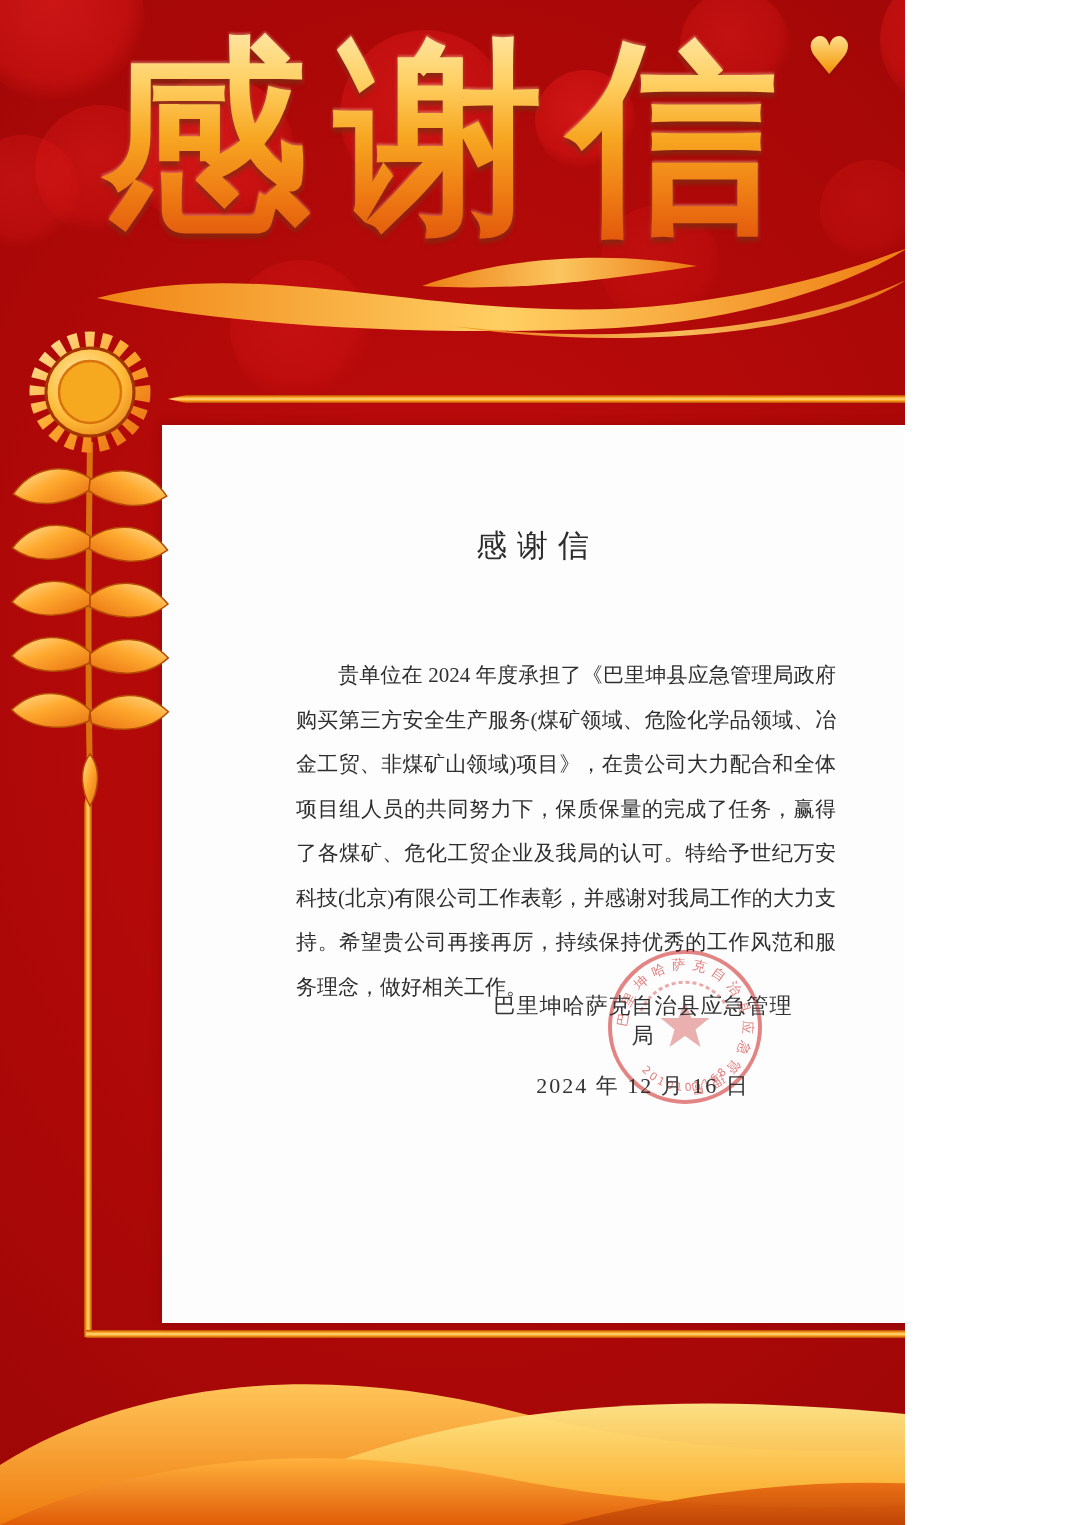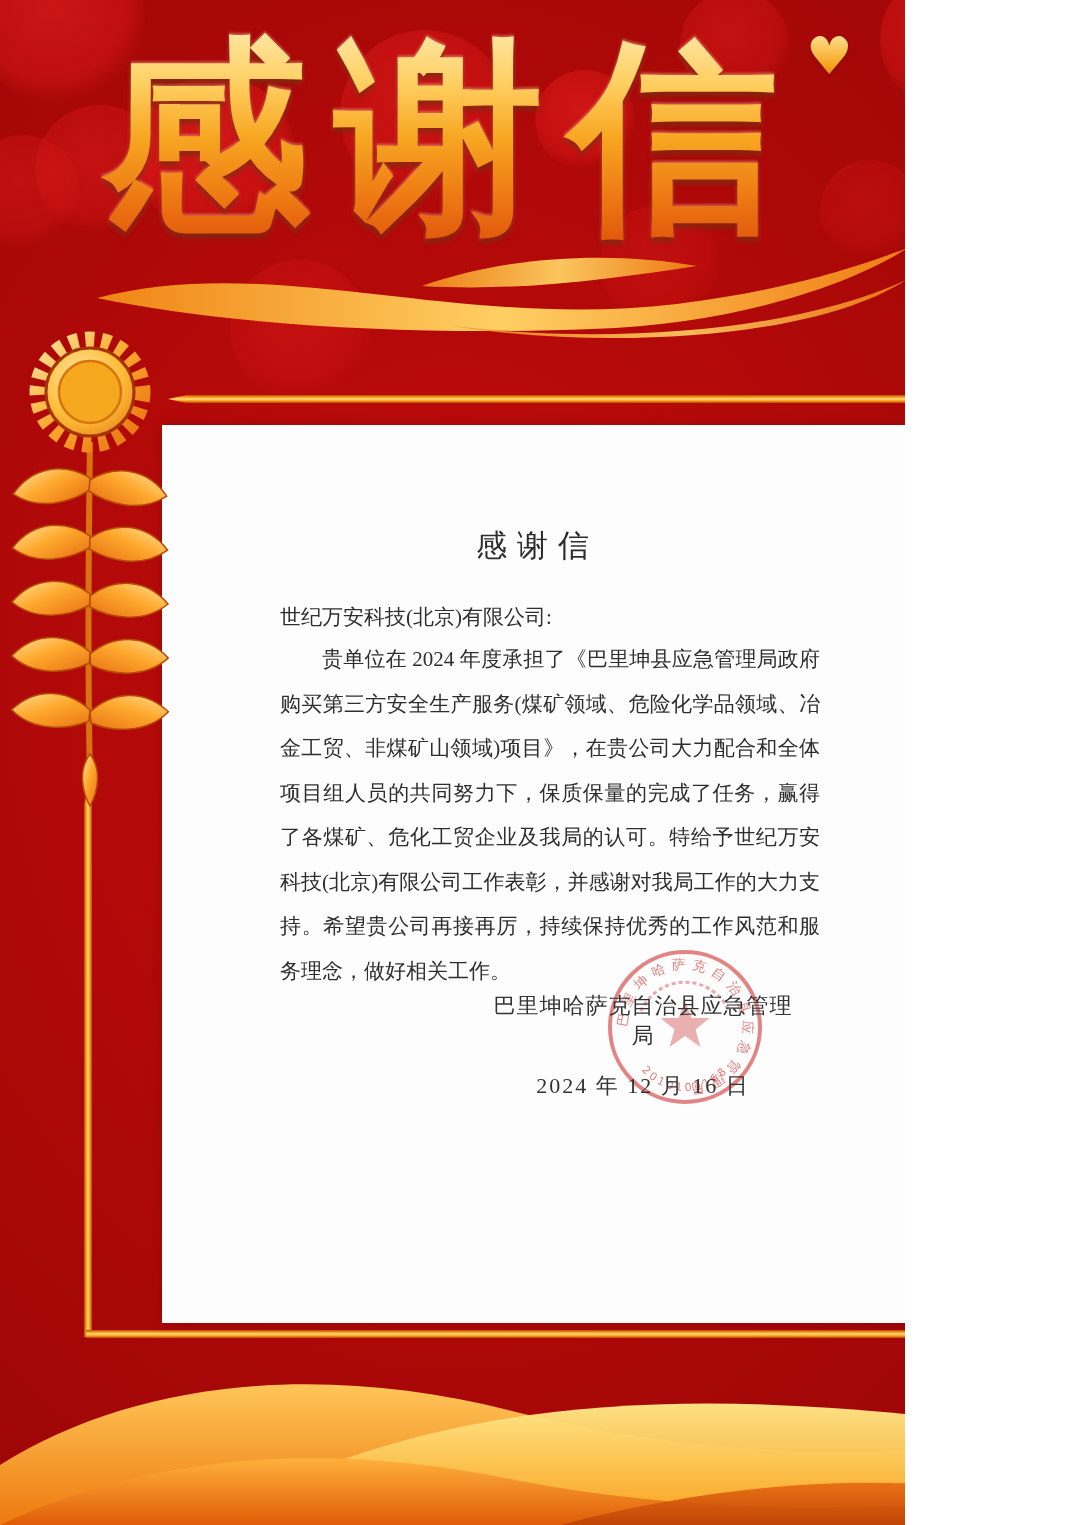--- a/index.html
+++ b/index.html
@@ -36,21 +36,21 @@
         clip-path:polygon(50% 0,100% 16px,100% 100%,0 100%,0 16px);}
   .frame-bottom{left:86px;top:1330px;width:836px;height:8px;
         clip-path:polygon(0 0,calc(100% - 18px) 0,100% 50%,calc(100% - 18px) 100%,0 100%);}
   
   .paper{position:absolute;left:162px;top:425px;width:751px;height:898px;background:#fdfdfd;
          box-shadow:0 0 10px rgba(80,0,0,.25);}
   .letter-title{position:absolute;top:100px;left:0;width:100%;text-align:center;
          font-size:31px;letter-spacing:10px;color:#2c2c2c;}
   .salutation{position:absolute;top:178px;left:118px;font-size:21px;color:#2e2e2e;}
   .body-text{position:absolute;top:212px;left:118px;width:540px;font-size:21px;line-height:44.5px;
-         color:#2e2e2e;text-align:justify;text-indent:2em;margin:0;}
+         color:#2e2e2e;text-align:justify;text-indent:2em;margin:16px;}
   .sign-block{position:absolute;top:566px;right:120px;width:300px;text-align:center;z-index:3;}
   .sign-name{font-size:22px;color:#333;letter-spacing:1px;}
   .sign-date{font-size:22px;color:#333;margin-top:20px;letter-spacing:2px;}
   .stamp{position:absolute;left:441px;top:520px;width:165px;height:165px;z-index:2;
          opacity:.85;mix-blend-mode:multiply;}
   
   .garland{position:absolute;}
   .garland-left{left:8px;top:330px;}
   .garland-right{left:897px;top:889px;transform:rotate(180deg);}
   .waves{position:absolute;left:0;bottom:0;z-index:1;}
@@ -123,21 +123,20 @@
     <path fill="url(#swooshG)" d="M360,80 C520,99 700,86 814,34 C724,92 520,105 360,80 Z" opacity=".9"></path>
   </svg>
 
   <div class="gold-line frame-top"></div>
   <div class="gold-line v frame-right"></div>
   <div class="gold-line v frame-left"></div>
   <div class="gold-line frame-bottom"></div>
 
   <div class="paper">
     <div class="letter-title">感谢信</div>
-    <div class="salutation">世纪万安科技(北京)有限公司:</div>
     <p class="body-text">贵单位在 2024 年度承担了《巴里坤县应急管理局政府购买第三方安全生产服务(煤矿领域、危险化学品领域、冶金工贸、非煤矿山领域)项目》，在贵公司大力配合和全体项目组人员的共同努力下，保质保量的完成了任务，赢得了各煤矿、危化工贸企业及我局的认可。特给予世纪万安科技(北京)有限公司工作表彰，并感谢对我局工作的大力支持。希望贵公司再接再厉，持续保持优秀的工作风范和服务理念，做好相关工作。</p>
 
     <svg class="stamp" viewBox="0 0 165 165">
       <circle cx="82" cy="82" r="75" fill="none" stroke="#e0706e" stroke-width="4"></circle>
       <path id="sealArcTop" d="M24,82 A58,58 0 1 1 140,82 A58,58 0 1 1 24,82" fill="none"></path>
       <text font-size="13.5" fill="#dd6a68" letter-spacing="6" font-family="'Liberation Serif',serif">
         <textPath href="#sealArcTop">巴里坤哈萨克自治县应急管理局</textPath>
       </text>
       <path d="M38,66 A48,48 0 0 1 126,66" fill="none" stroke="#df7472" stroke-width="3" stroke-dasharray="4 3" opacity=".7"></path>
       <polygon fill="#e08583" opacity=".75" points="82,56 88.5,73 106.5,73 92.5,84.5 97.5,102 82,91 66.5,102 71.5,84.5 57.5,73 75.5,73"></polygon>

